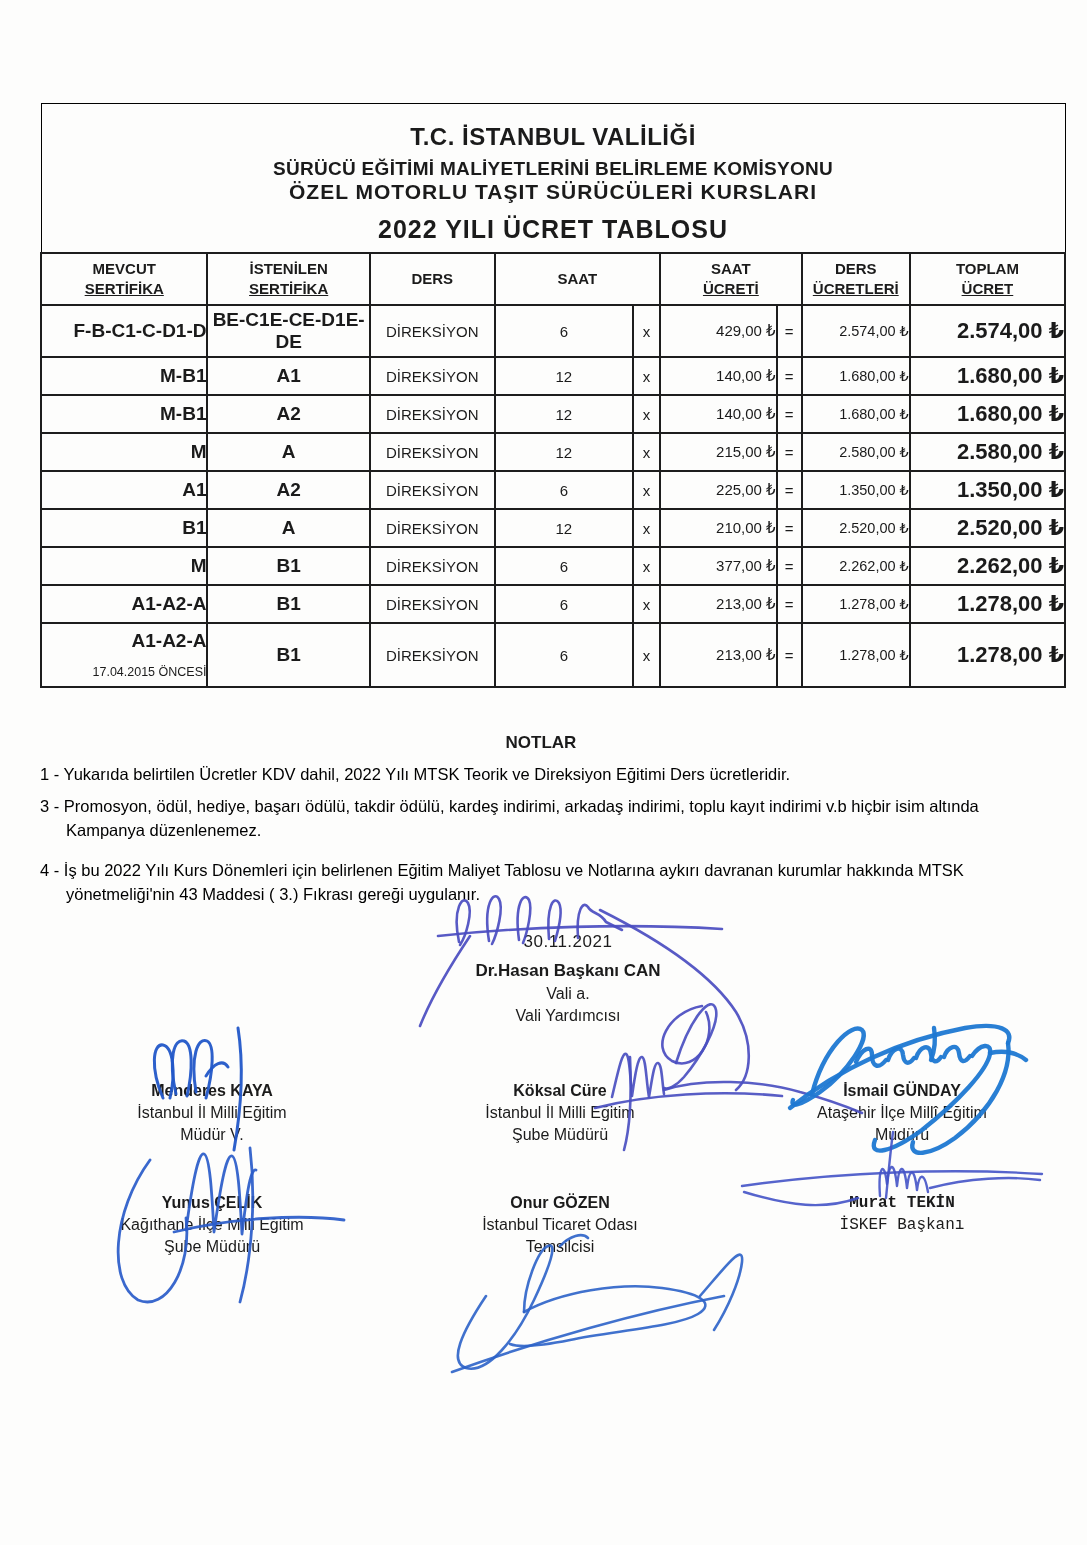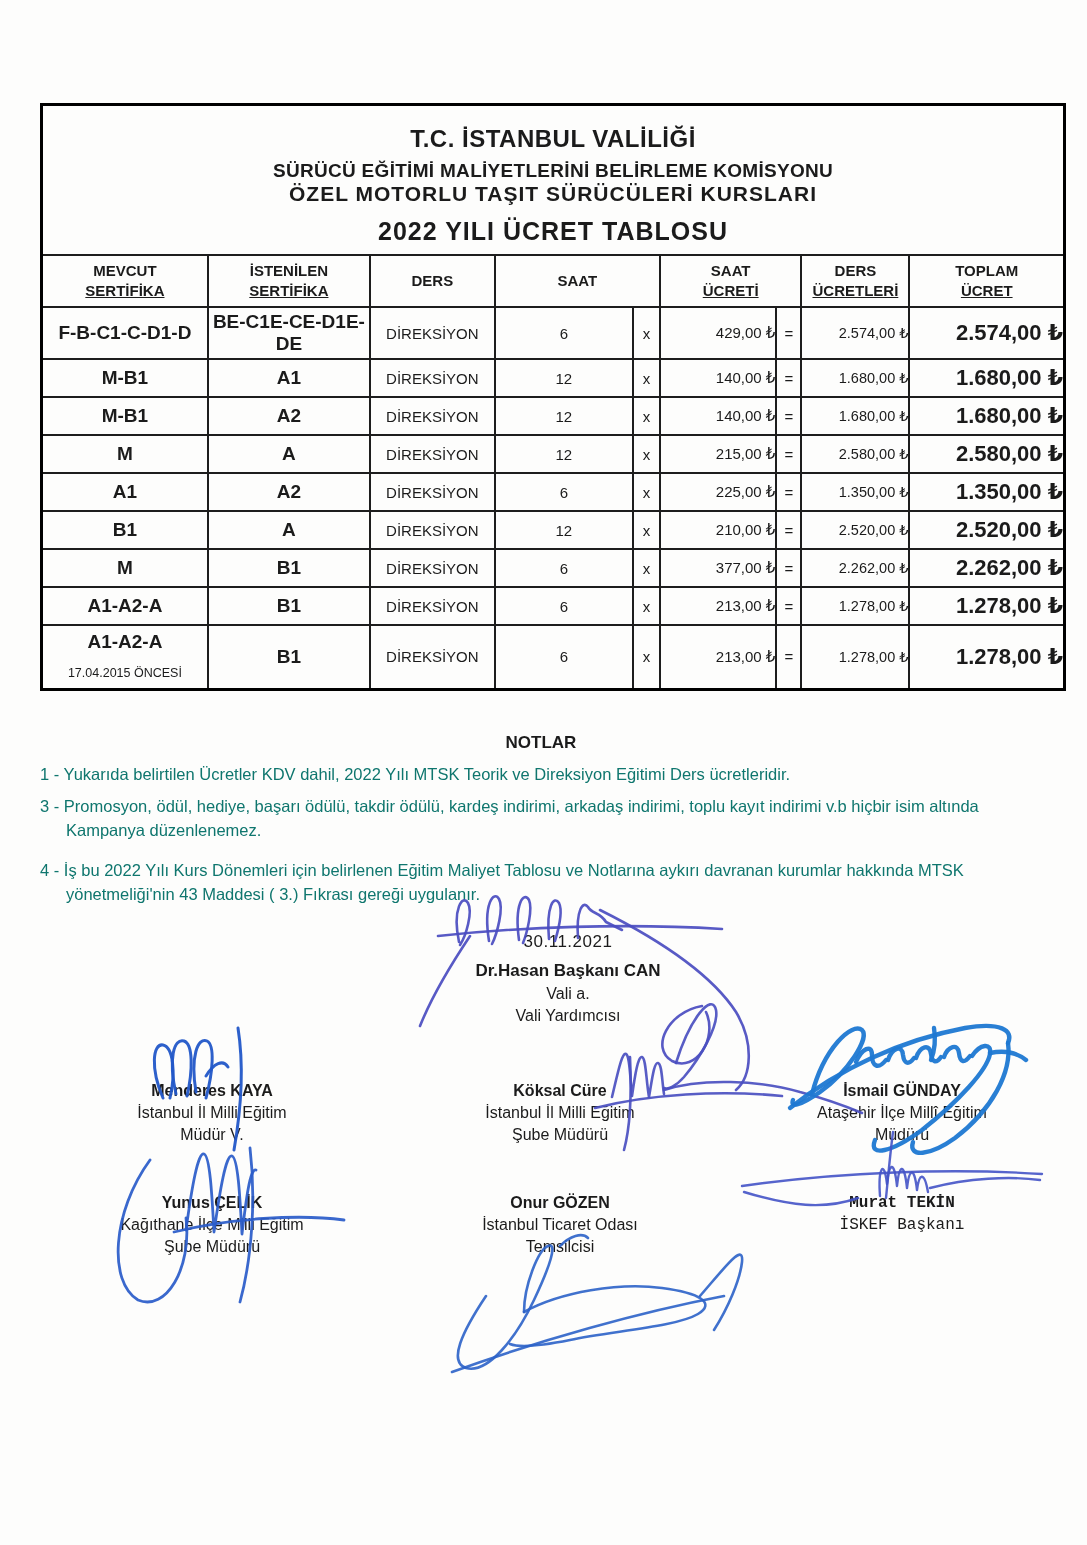--- a/index.html
+++ b/index.html
@@ -7,47 +7,47 @@
     position:relative;
     width:1087px;height:1545px;
     margin:0 auto;
     background:#fdfdfc;
     font-family:"Liberation Sans","DejaVu Sans",sans-serif;
     color:#1b1b1b;
     overflow:hidden;
   }
   
   .table-wrap{position:absolute;left:40px;top:103px;width:990px;}
-  table.fee{border-collapse:collapse;table-layout:fixed;width:1026px;border:3px solid #000000;}
+  table.fee{border-collapse:collapse;table-layout:fixed;width:1026px;border:1px solid #000000;}
   table.fee td,table.fee th{border:2px solid #1d1d1d;padding:0;vertical-align:middle;overflow:hidden;}
   .title-cell{border:none !important;border-bottom:2px solid #1d1d1d !important;height:148px;text-align:center;}
   .t1{font-size:24px;font-weight:bold;margin-top:10px;letter-spacing:.5px;}
   .t2{font-size:19px;font-weight:bold;margin-top:7px;letter-spacing:.3px;}
   .t3{font-size:21px;font-weight:bold;margin-top:0;letter-spacing:1px;}
   .t4{font-size:25px;font-weight:bold;margin-top:11px;letter-spacing:1px;}
   th{font-size:15px;font-weight:bold;text-align:center;line-height:1.35;}
   tr.hdr{height:52px;}
   .hdr2{text-decoration:underline;}
   tr.r{height:38px;}
   tr.r1{height:52px;}
   tr.r10{height:64px;}
-  td.c-mevcut{font-size:19px;font-weight:bold;text-align:center;line-height:1.1;}
+  td.c-mevcut{font-size:19px;font-weight:bold;text-align:right;line-height:1.1;}
   td.c-ist{font-size:19px;font-weight:bold;text-align:center;line-height:1.15;padding:2px 6px;}
   td.c-ders{font-size:15px;text-align:center;}
   td.c-saat{font-size:15px;text-align:center;}
   td.c-x{font-size:15px;text-align:center;}
   td.c-su{font-size:15px;text-align:right;padding-right:7px;}
   td.c-eq{font-size:15px;text-align:center;}
   td.c-du{font-size:14.5px;text-align:right;padding-right:5px;}
   td.c-top{font-size:22px;font-weight:bold;text-align:right;padding-right:9px;}
   .mevcut-note{font-size:12.5px;font-weight:normal;margin-top:14px;}
   
   .notes{position:absolute;left:40px;top:733px;width:1002px;}
   .notes-heading{font-size:17px;font-weight:bold;text-align:center;margin-bottom:10px;}
-  .note{font-size:16.5px;line-height:1.45;margin-bottom:8px;padding-left:26px;text-indent:-26px;color:#0f766e;}
+  .note{font-size:16.5px;line-height:1.45;margin-bottom:8px;padding-left:26px;text-indent:-26px;color:#000000;}
   .note.n4{margin-top:16px;}
   
   .sigblock{position:absolute;text-align:center;line-height:1.38;}
   .sig-name{font-size:16px;font-weight:bold;}
   .sig-line{font-size:16px;}
   .approval{left:418px;top:930px;width:300px;}
   .approval .date{font-size:17px;letter-spacing:.5px;}
   .approval .sig-name{font-size:17px;margin-top:6px;}
   .b-kaya  {left:82px; top:1080px;width:260px;}
   .b-cure  {left:430px;top:1080px;width:260px;}

